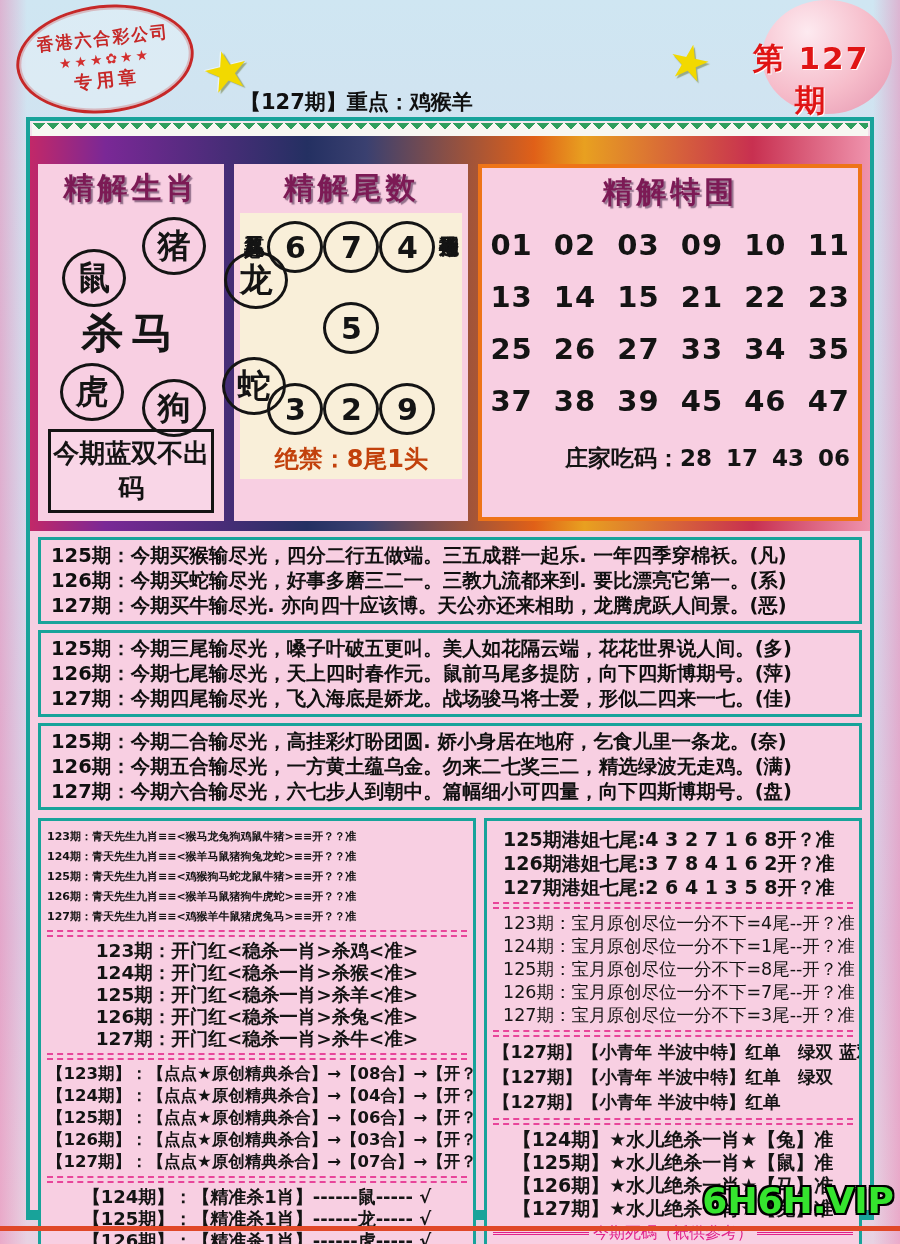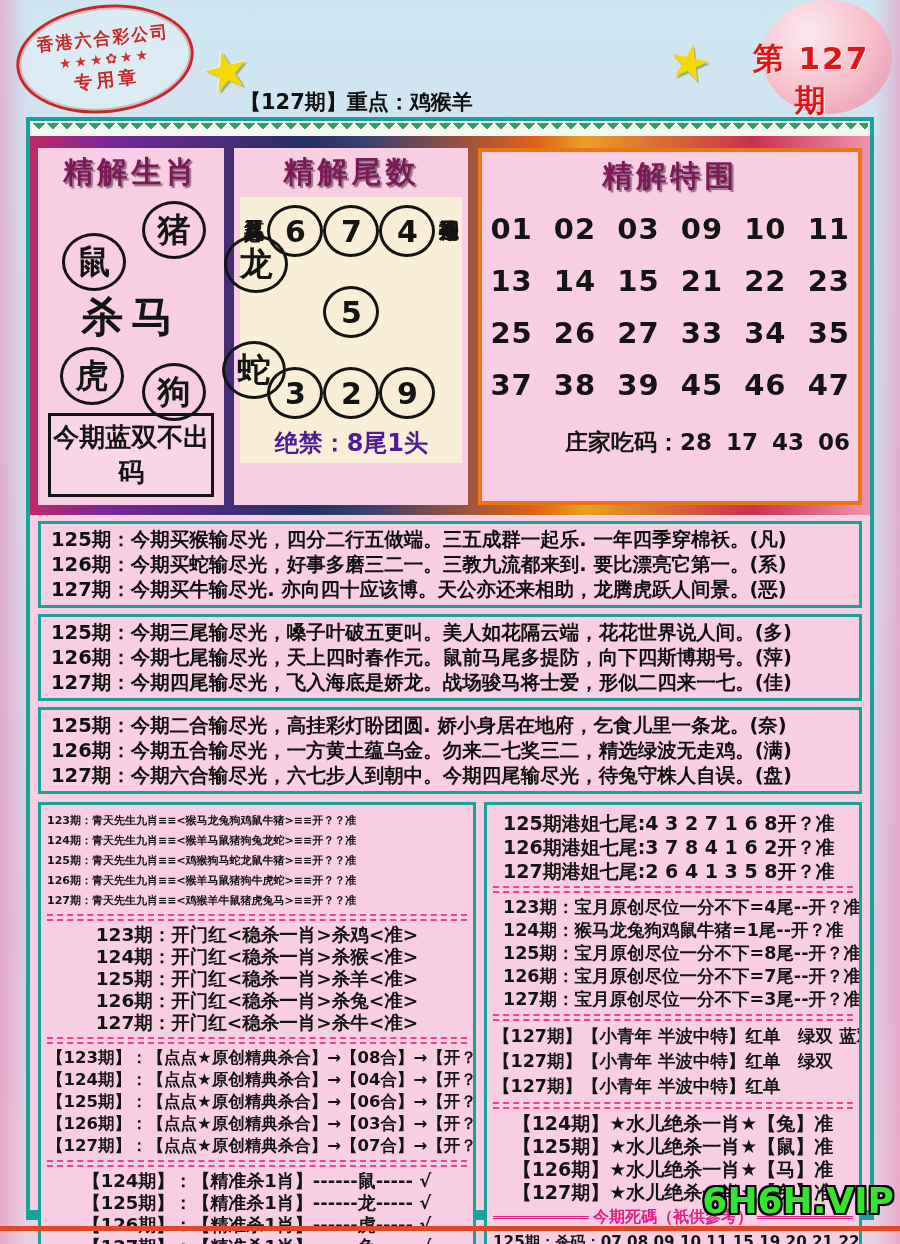--- a/index.html
+++ b/index.html
@@ -46,21 +46,21 @@
   }
   .zigzag{height:13px;margin:2px 2px 0;background-color:#f7f7f2;
     background-image:
       linear-gradient(135deg,#2f9e5e 25%,transparent 25%),
       linear-gradient(225deg,#2f9e5e 25%,transparent 25%);
     background-position:-7px 0,-7px 0;background-size:14px 13px;background-repeat:repeat-x;}
 
   
   .boxes{display:flex;gap:10px;padding:12px 8px 10px;align-items:stretch;
     background:linear-gradient(90deg,#c22868,#7a2896 9%,#243062 33%,#3a4070 40%,#e06018 60%,#e8a020 66%,#c83050 86%,#ef93ad);}
-  .box{background:#f8cfe2;box-sizing:border-box;}
+  .box{background:#f8cfe2;box-sizing:border-box;margin-top:16px;}
   .box1{width:268px;padding:4px 8px 8px;}
   .box2{width:256px;padding:4px 6px 6px;}
   .box3{flex:1;border:4px solid #ee7418;padding:4px 8px 6px;}
   .btitle{text-align:center;font-size:30px;font-weight:900;color:#7c1a55;letter-spacing:4px;
     text-shadow:2px 2px 1px rgba(50,20,55,.5);}
   .circ{border:3px solid #141414;border-radius:50%;display:flex;align-items:center;justify-content:center;
     font-weight:900;color:#141414;background:transparent;}
 
   .zo-area{position:relative;height:212px;margin-top:4px;}
   .zo-c{position:absolute;width:58px;height:52px;font-size:33px;}
@@ -70,45 +70,45 @@
   .zfoot{border:3px solid #141414;margin:4px 2px 0;text-align:center;font-size:26px;font-weight:900;
     color:#141414;padding:4px 0;background:#f9d6e7;}
 
   .tpanel{background:#f9efd9;margin-top:4px;padding:8px 2px 6px;display:flex;}
   .vtext{writing-mode:vertical-rl;text-orientation:upright;font-size:20px;font-weight:900;color:#141414;
     display:flex;align-items:center;line-height:1.15;}
   .tcenter{flex:1;display:flex;flex-direction:column;justify-content:space-between;height:214px;padding:0 2px;}
   .trow{display:flex;justify-content:space-around;}
   .trow-mid{justify-content:center;}
   .t-c{width:50px;height:46px;font-size:30px;}
-  .tfoot{text-align:center;font-size:24px;font-weight:900;color:#4c1d95;background:#f9efd9;padding:2px 0 4px;}
+  .tfoot{text-align:center;font-size:24px;font-weight:900;color:#c2410c;background:#f9efd9;padding:2px 0 4px;}
 
   .srow{text-align:center;font-size:29px;font-weight:700;color:#141414;letter-spacing:1px;word-spacing:10px;line-height:52px;white-space:nowrap;}
   .sgrid{margin-top:6px;}
   .sfoot{text-align:right;font-size:23px;font-weight:900;color:#141414;margin-top:16px;word-spacing:6px;}
 
   
   .verse{margin:6px 8px 0;border:3px solid #18a39a;background:#f8cfe2;padding:3px 10px;}
   .vline{font-size:19.5px;font-weight:700;line-height:25px;color:#101010;white-space:nowrap;}
 
   
   .cols{display:flex;gap:8px;margin:8px 8px 0;align-items:stretch;height:492px;}
   .col{border:3px solid #18a39a;background:#f8cfe2;box-sizing:border-box;overflow:hidden;padding:6px 6px;}
   .col-left{width:438px;}
   .col-right{flex:1;}
   .dash{border-top:2px dashed #e8459a;border-bottom:2px dashed #e8459a;height:3px;margin:3px 0;}
   .lx{font-size:11px;font-weight:800;line-height:20px;color:#141414;white-space:nowrap;}
   .km{font-size:18.5px;font-weight:800;line-height:22px;color:#141414;text-align:center;}
   .dd{font-size:16.5px;font-weight:800;line-height:22px;color:#141414;white-space:nowrap;}
   .js{font-size:18px;font-weight:800;line-height:22px;color:#141414;text-align:center;}
   .qw{font-size:19px;font-weight:800;line-height:24px;color:#141414;padding-left:10px;white-space:nowrap;}
-  .by{font-size:17.5px;font-weight:700;line-height:23px;color:#141414;padding-left:10px;white-space:nowrap;}
+  .by{font-size:17.5px;font-weight:400;line-height:23px;color:#141414;padding-left:10px;white-space:nowrap;}
   .bb{font-size:17.5px;font-weight:800;line-height:25px;color:#141414;white-space:nowrap;}
   .se{font-size:19px;font-weight:800;line-height:23px;color:#141414;text-align:center;}
-  .sima-head{display:flex;align-items:center;gap:4px;color:#e0218a;font-weight:700;font-size:16px;margin:3px 0;}
+  .sima-head{display:flex;align-items:center;gap:4px;color:#e0218a;font-weight:400;font-size:16px;margin:3px 0;}
   .dline{flex:1;border-top:3px double #e0218a;}
   .sm{font-size:15.2px;font-weight:800;line-height:22px;color:#141414;white-space:nowrap;}
 
   .redline{position:absolute;left:0;top:1226px;width:900px;height:5px;background:#e04828;}
   .watermark{position:absolute;right:6px;top:1180px;font-size:36px;font-weight:900;color:#35e42e;letter-spacing:0;
     text-shadow:2px 0 #000,-2px 0 #000,0 2px #000,0 -2px #000,2px 2px #000,-2px -2px #000,2px -2px #000,-2px 2px #000;}
 </style>
 </head>
 <body>
 
@@ -186,21 +186,21 @@
       <div class="vline">127期：今期买牛输尽光. 亦向四十应该博。天公亦还来相助，龙腾虎跃人间景。(恶)</div>
     </div>
     <div class="verse">
       <div class="vline">125期：今期三尾输尽光，嗓子叶破五更叫。美人如花隔云端，花花世界说人间。(多)</div>
       <div class="vline">126期：今期七尾输尽光，天上四时春作元。鼠前马尾多提防，向下四斯博期号。(萍)</div>
       <div class="vline">127期：今期四尾输尽光，飞入海底是娇龙。战场骏马将士爱，形似二四来一七。(佳)</div>
     </div>
     <div class="verse">
       <div class="vline">125期：今期二合输尽光，高挂彩灯盼团圆. 娇小身居在地府，乞食儿里一条龙。(奈)</div>
       <div class="vline">126期：今期五合输尽光，一方黄土蕴乌金。勿来二七奖三二，精选绿波无走鸡。(满)</div>
-      <div class="vline">127期：今期六合输尽光，六七步人到朝中。今期四尾输尽光，待兔守株人自误。(盘)</div>
+      <div class="vline">127期：今期六合输尽光，六七步人到朝中。篇幅细小可四量，向下四斯博期号。(盘)</div>
     </div>
 
     <div class="cols">
 
       <div class="col col-left">
         <div class="lx">123期：青天先生九肖≡≡&lt;猴马龙兔狗鸡鼠牛猪&gt;≡≡开？？准</div>
         <div class="lx">124期：青天先生九肖≡≡&lt;猴羊马鼠猪狗兔龙蛇&gt;≡≡开？？准</div>
         <div class="lx">125期：青天先生九肖≡≡&lt;鸡猴狗马蛇龙鼠牛猪&gt;≡≡开？？准</div>
         <div class="lx">126期：青天先生九肖≡≡&lt;猴羊马鼠猪狗牛虎蛇&gt;≡≡开？？准</div>
         <div class="lx">127期：青天先生九肖≡≡&lt;鸡猴羊牛鼠猪虎兔马&gt;≡≡开？？准</div>
@@ -223,21 +223,21 @@
         <div class="js">【127期】：【精准杀1肖】------兔----- √</div>
 
       </div>
 
       <div class="col col-right">
         <div class="qw">125期港姐七尾:4 3 2 7 1 6 8开？准</div>
         <div class="qw">126期港姐七尾:3 7 8 4 1 6 2开？准</div>
         <div class="qw">127期港姐七尾:2 6 4 1 3 5 8开？准</div>
         <div class="dash"></div>
         <div class="by">123期：宝月原创尽位一分不下=4尾--开？准</div>
-        <div class="by">124期：猴马龙兔狗鸡鼠牛猪=1尾--开？准</div>
+        <div class="by">124期：宝月原创尽位一分不下=1尾--开？准</div>
         <div class="by">125期：宝月原创尽位一分不下=8尾--开？准</div>
         <div class="by">126期：宝月原创尽位一分不下=7尾--开？准</div>
         <div class="by">127期：宝月原创尽位一分不下=3尾--开？准</div>
         <div class="dash"></div>
         <div class="bb">【127期】【小青年 半波中特】红单　绿双 蓝双===开</div>
         <div class="bb">【127期】【小青年 半波中特】红单　绿双</div>
         <div class="bb">【127期】【小青年 半波中特】红单</div>
         <div class="dash"></div>
         <div class="se">【124期】★水儿绝杀一肖★【兔】准</div>
         <div class="se">【125期】★水儿绝杀一肖★【鼠】准</div>

